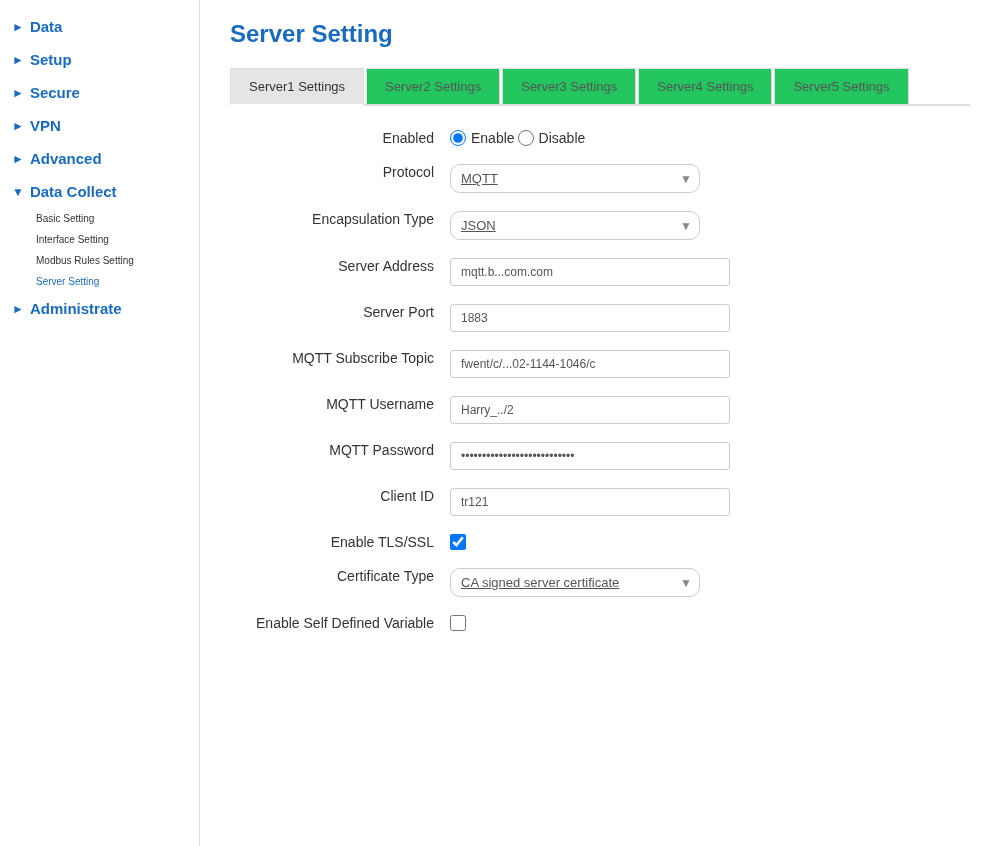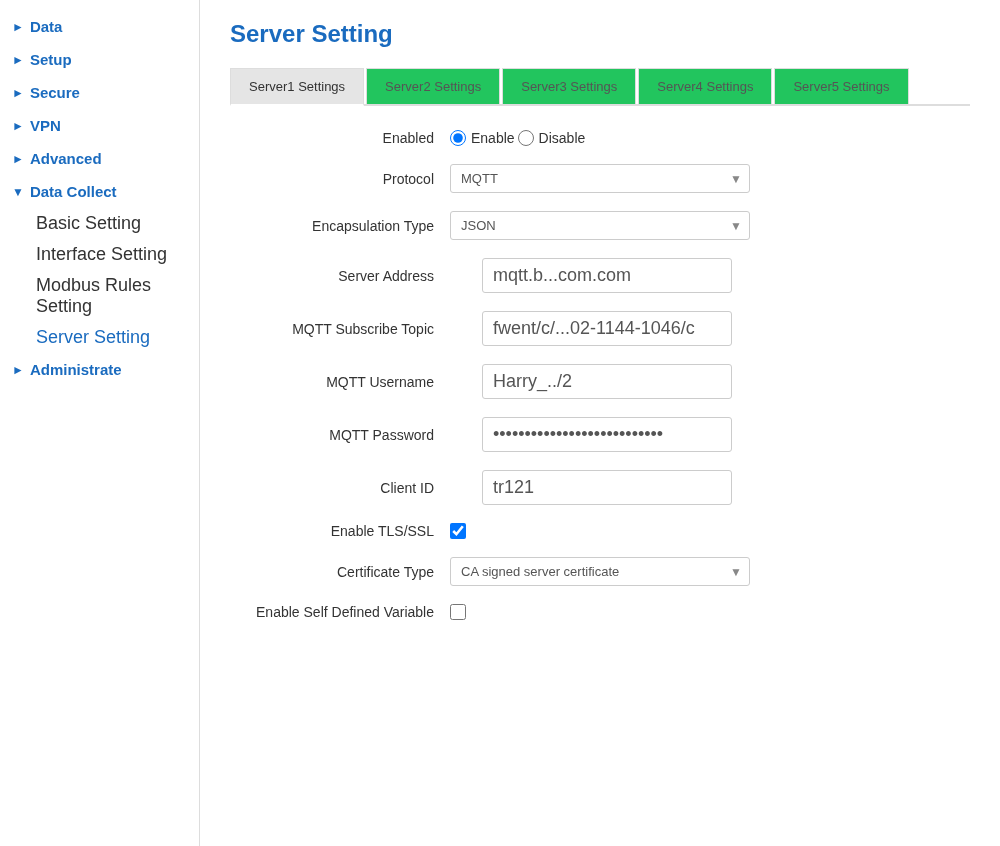--- a/index.html
+++ b/index.html
@@ -28,21 +28,21 @@
       font-size: 12px;
       color: #1a6bbf;
     }
     .sidebar-sub {
       padding-left: 24px;
     }
     .sidebar-sub-item {
       padding: 5px 12px;
       color: #333;
       font-weight: normal;
-      font-size: 18px;
+      font-size: 10px;
       cursor: pointer;
     }
     .sidebar-sub-item.active {
       color: #1a6bbf;
     }
     .logout-item {
       padding: 8px 12px;
       color: #333;
       font-size: 14px;
       cursor: pointer;
@@ -82,61 +82,61 @@
       background: #e5e5e5;
       color: #333;
       border-bottom: 2px solid #fff;
       margin-bottom: -2px;
       z-index: 1;
     }
 
     
     .form-row {
       display: flex;
-      align-items: center;
+      align-items: flex-start;
       margin-bottom: 18px;
     }
     .form-label {
       width: 220px;
       text-align: right;
       padding-right: 16px;
       color: #333;
       font-size: 14px;
       flex-shrink: 0;
     }
     .form-control-wrap {
       flex: 1;
       display: flex;
       align-items: center;
     }
     .form-input {
-      width: 250px;
+      width: 280px;
       padding: 6px 10px;
       border: 1px solid #ccc;
       border-radius: 3px;
-      font-size: 18px;
+      font-size: 12px;
       color: #555;
       background: #fff;
-      margin-left: 32px;
     }
     .form-select-wrap {
       position: relative;
       display: inline-block;
     }
     .form-select {
-      width: 300px;
+      width: 250px;
       padding: 6px 30px 6px 10px;
       border: 1px solid #ccc;
-      border-radius: 3px;
+      border-radius: 10px;
       font-size: 13px;
       color: #555;
       background: #fff;
       appearance: none;
       -webkit-appearance: none;
       cursor: pointer;
+      text-decoration: underline;
     }
     .select-arrow {
       position: absolute;
       right: 8px;
       top: 50%;
       transform: translateY(-50%);
       color: #888;
       pointer-events: none;
       font-size: 12px;
     }
@@ -277,20 +277,26 @@
       </div>
     </div>
 
     <div class="form-row">
       <div class="form-label">Server Address</div>
       <div class="form-control-wrap">
         <input type="text" class="form-input" value="mqtt.b...com.com" style="">
       </div>
     </div>
 
+    <div class="form-row">
+      <div class="form-label">Server Port</div>
+      <div class="form-control-wrap">
+        <input type="text" class="form-input" value="1883" style="">
+      </div>
+    </div>
 
 
     <div class="form-row">
       <div class="form-label">MQTT Subscribe Topic</div>
       <div class="form-control-wrap">
         <input type="text" class="form-input" value="fwent/c/...02-1144-1046/c" style="">
       </div>
     </div>
 
     <div class="form-row">

